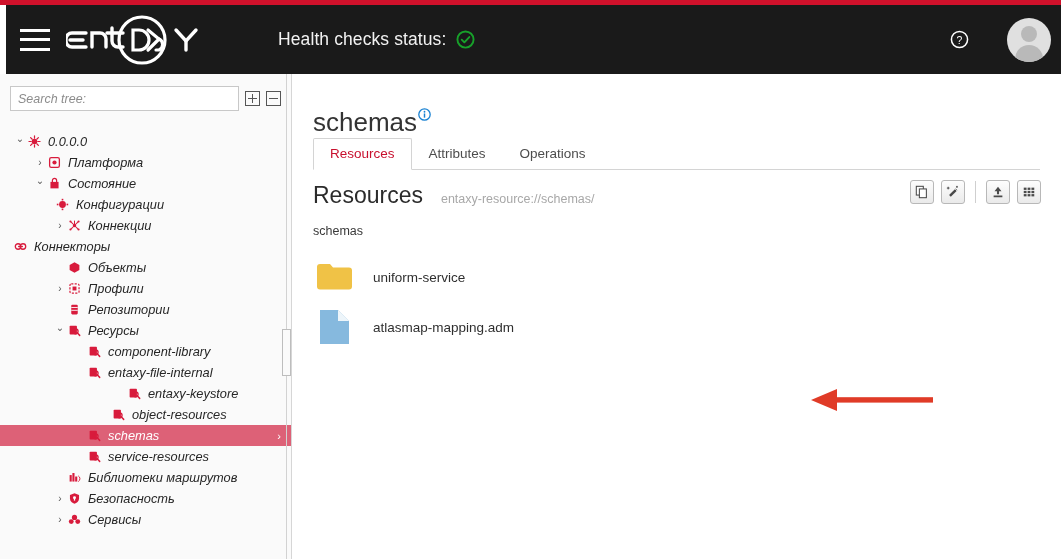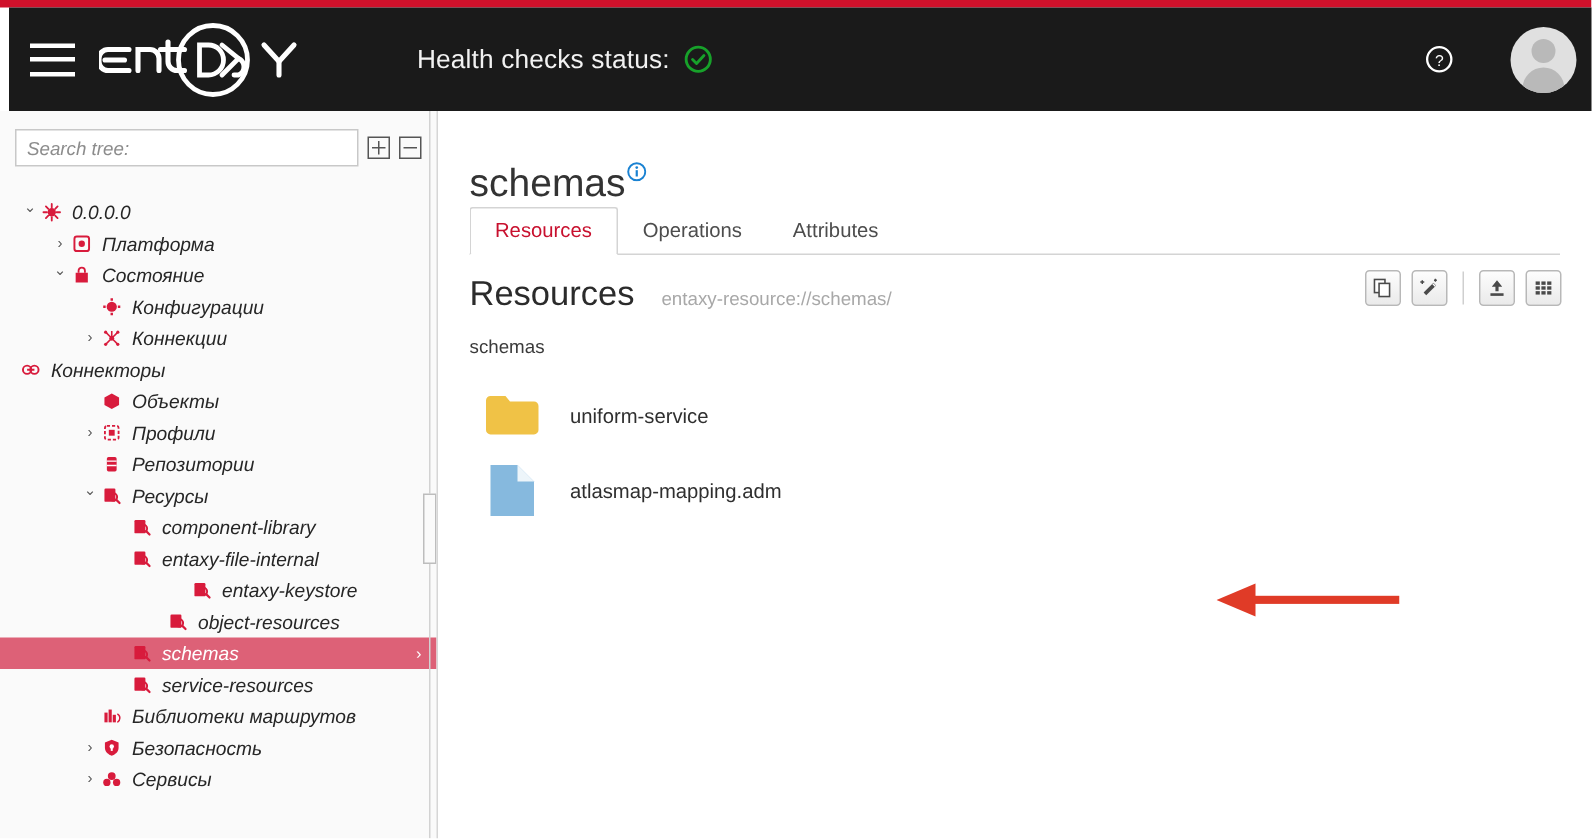--- a/index.html
+++ b/index.html
@@ -88,21 +88,21 @@
   .res-uri { font-size:12.5px; color:#a8a8a8; }
 
   .toolbar { position:absolute; right:20px; top:106px; display:flex; align-items:center; gap:7px; }
   .tb-sep { width:1px; height:22px; background:#cfcfcf; margin:0 3px; }
   .tb-btn { width:24px; height:24px; border:1px solid #b8b8b8; border-radius:3px;
             background:linear-gradient(#fdfdfd,#eaeaea); display:flex; align-items:center;
             justify-content:center; cursor:pointer; }
 
   .breadcrumb { position:absolute; left:20px; top:150px; font-size:12.5px; color:#3a3a3a; }
 
-  .file-list { position:absolute; left:27px; top:178px; width:700px; }
+  .file-list { position:absolute; left:20px; top:178px; width:700px; }
   .file-row { display:flex; align-items:center; height:50px; cursor:pointer; }
   .file-icon { width:42px; flex:0 0 42px; display:flex; align-items:center; justify-content:center; }
   .file-name { margin-left:18px; font-size:13.5px; color:#2f2f2f; }
 
   .arrow-annot { position:absolute; left:518px; top:313px; width:122px; height:26px; pointer-events:none; }
 </style>
 </head>
 <body>
 
 <div id="app">
@@ -203,21 +203,21 @@
         <div class="tree-node" style="padding-left: 34px;">
           <span class="twisty" style="position: relative; top: -3px;">⌄</span>
           <span class="tico">
             <svg width="13" height="13" viewBox="0 0 16 16">
               <path d="M3 6 h10 v8 h-10 z" fill="#d81b3c"></path>
               <path d="M5.4 6 V4.3 a2.6 2.6 0 0 1 5.2 0 V6" fill="none" stroke="#d81b3c" stroke-width="1.5"></path>
             </svg>
           </span>
           <span class="tlabel">Состояние</span>
         </div>
-        <div class="tree-node" style="padding-left: 54px;">
+        <div class="tree-node" style="padding-left: 42px;">
           <span class="twisty"></span>
           <span class="tico">
             <svg width="13" height="13" viewBox="0 0 16 16">
               <circle cx="8" cy="8" r="4.2" fill="#d81b3c"></circle>
               <g stroke="#d81b3c" stroke-width="2">
                 <path d="M8 1 V3"></path>
                 <path d="M8 13 V15"></path>
                 <path d="M1 8 H3"></path>
                 <path d="M13 8 H15"></path>
               </g>
@@ -410,22 +410,22 @@
     <div class="page-title">
       <span>schemas</span><span class="info-badge"><svg width="13" height="13" viewBox="0 0 16 16">
             <circle cx="8" cy="8" r="7" fill="none" stroke="#1a82d2" stroke-width="1.6"></circle>
             <circle cx="8" cy="4.6" r="1.1" fill="#1a82d2"></circle>
             <rect x="7.1" y="6.7" width="1.8" height="5.2" fill="#1a82d2"></rect>
           </svg></span>
     </div>
 
     <div class="tabs" id="tabs">
         <div class="tab active">Resources</div>
+        <div class="tab">Attributes</div>
         <div class="tab">Operations</div>
-        <div class="tab">Attributes</div>
       </div>
 
     <div class="res-header">
       <div class="res-title">Resources</div>
       <div class="res-uri">entaxy-resource://schemas/</div>
     </div>
 
     <div class="toolbar">
       <div class="tb-btn">
         <svg width="14" height="14" viewBox="0 0 16 16">

